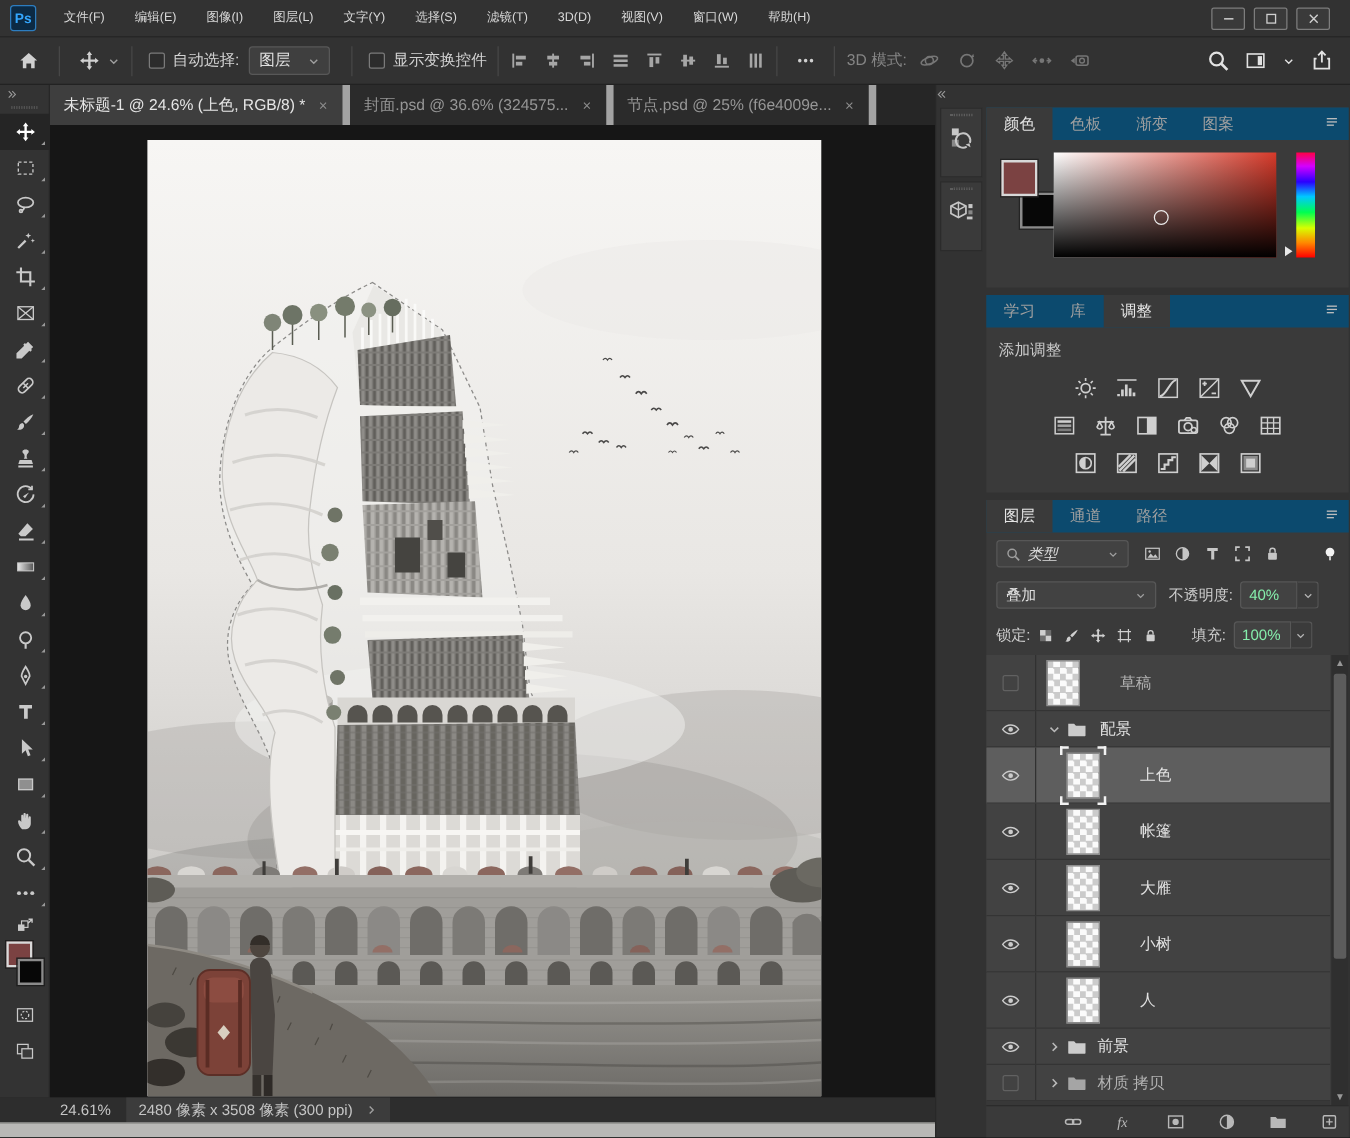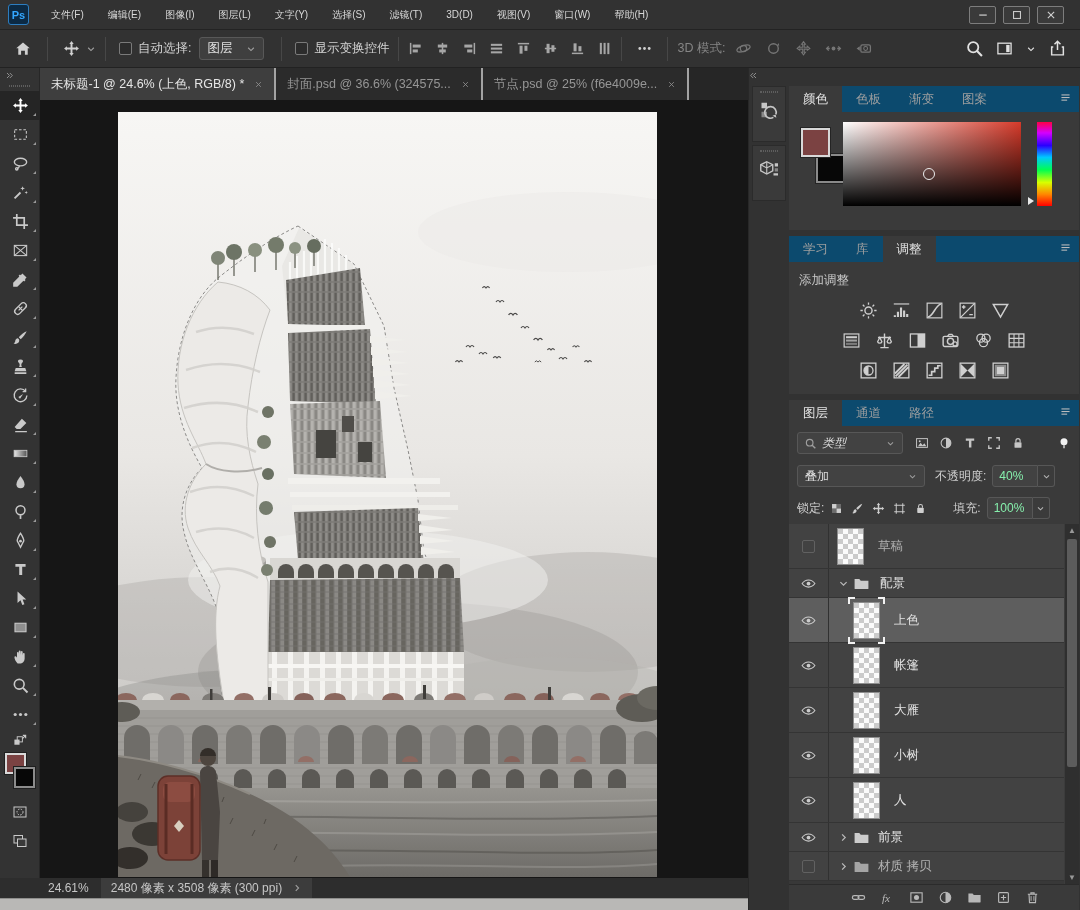--- a/index.html
+++ b/index.html
@@ -20,21 +20,21 @@
   .ob-check{width:13px;height:13px;border:1px solid #7a7a7a;border-radius:2px;background:#2c2c2c;margin:0 6px 0 4px;flex:none;}
   .ob-label{white-space:nowrap;}
   .ob-select{background:#3f3f3f;border:1px solid #585858;border-radius:3px;height:23px;display:flex;align-items:center;gap:14px;padding:0 7px;margin:0 8px;color:#e0e0e0;}
   .ob-iconrow{display:flex;align-items:center;gap:12px;color:#a6a6a6;}
   .ob-3d-label{color:#858585;margin-right:10px;white-space:nowrap;}
   .ob-3d{display:flex;gap:13px;color:#767676;}
   .ob-right{display:flex;align-items:center;gap:13px;margin-left:auto;margin-right:14px;color:#e2e2e2;}
   .caret{color:#9e9e9e;display:flex;align-items:center;}
   
   .tabbar{position:absolute;top:68px;left:40px;width:708px;height:32px;background:#262626;display:flex;overflow:hidden;}
-  .doc-tab{height:32px;display:flex;align-items:center;padding:0 11px;font-size:12.5px;background:#2b2b2b;color:#969696;border-right:2px solid #a3a3a3;white-space:nowrap;}
+  .doc-tab{height:32px;display:flex;align-items:center;padding:0 11px;font-size:12.5px;background:#2b2b2b;color:#969696;border-right:6px solid #a3a3a3;white-space:nowrap;}
   .doc-tab.active{background:#3e3e3e;color:#e6e6e6;}
   .tab-x{margin-left:10px;display:flex;color:#8f8f8f;}
   
   .toolbar{position:absolute;top:68px;left:0;width:40px;bottom:32px;background:#333333;border-right:1px solid #272727;}
   .tb-exp{height:15px;color:#9a9a9a;padding:3px 0 0 5px;}
   .grip{height:2px;margin:2px 9px 4px 9px;border-top:1px dotted #5e5e5e;border-bottom:1px dotted #5e5e5e;}
   .tool{width:40px;height:29px;display:flex;align-items:center;justify-content:center;color:#c9c9c9;position:relative;}
   .tool.selected{background:#252525;color:#ffffff;}
   .tool .fo{position:absolute;right:4px;bottom:4px;width:0;height:0;border-left:3px solid transparent;border-bottom:3px solid #9a9a9a;}
   .tb-swap{width:40px;height:18px;display:flex;align-items:center;justify-content:center;color:#c9c9c9;margin-top:2px;}
@@ -94,29 +94,29 @@
   .eye-cell{width:40px;align-self:stretch;display:flex;align-items:center;justify-content:center;border-right:1px solid #313131;color:#cccccc;flex:none;}
   .hidden-box{width:13px;height:13px;border:1px solid #616161;border-radius:2px;}
   .thumb{width:27px;height:37px;border:1px solid #8d8d8d;flex:none;
      background:repeating-conic-gradient(#fbfbfb 0% 25%, #cbcbcb 0% 50%);background-size:10px 10px;}
   .thumb-wrap{position:relative;flex:none;}
   .corner{position:absolute;width:7px;height:7px;border:2px solid #f2f2f2;}
   .c-tl{top:-5px;left:-5px;border-right:none;border-bottom:none;}
   .c-tr{top:-5px;right:-5px;border-left:none;border-bottom:none;}
   .c-bl{bottom:-5px;left:-5px;border-right:none;border-top:none;}
   .c-br{bottom:-5px;right:-5px;border-left:none;border-top:none;}
-  .layer-name{margin-left:14px;font-size:12.5px;color:#e2e2e2;white-space:nowrap;}
+  .layer-name{margin-left:32px;font-size:12.5px;color:#e2e2e2;white-space:nowrap;}
   .dimtxt{color:#b2b2b2;}
   .grp-chev{color:#b9b9b9;display:flex;margin-left:9px;}
   .grp-folder{color:#cccccc;display:flex;margin-left:4px;}
   .vscroll{position:absolute;top:0;right:0;width:15px;bottom:0;background:#2f2f2f;border-left:1px solid #3c3c3c;}
   .vs-arrow{height:13px;display:flex;align-items:center;justify-content:center;color:#989898;font-size:8px;}
   .vs-down{position:absolute;bottom:0;left:0;right:0;}
   .vs-thumb{position:absolute;top:15px;left:2px;right:2px;height:228px;background:#5c5c5c;border-radius:2px;}
-  .layers-footer{height:26px;border-top:1px solid #2b2b2b;background:#3a3a3a;display:flex;align-items:center;gap:14px;padding-left:62px;color:#b8b8b8;}
+  .layers-footer{height:26px;border-top:1px solid #2b2b2b;background:#3a3a3a;display:flex;align-items:center;gap:26px;padding-left:62px;color:#b8b8b8;}
   .lf-btn{display:flex;align-items:center;}
 </style>
 </head>
 <body>
 
 <div id="app">
 
   <div class="menubar">
     <div class="ps-logo">Ps</div>
     <nav id="menus" style="display:flex;">

